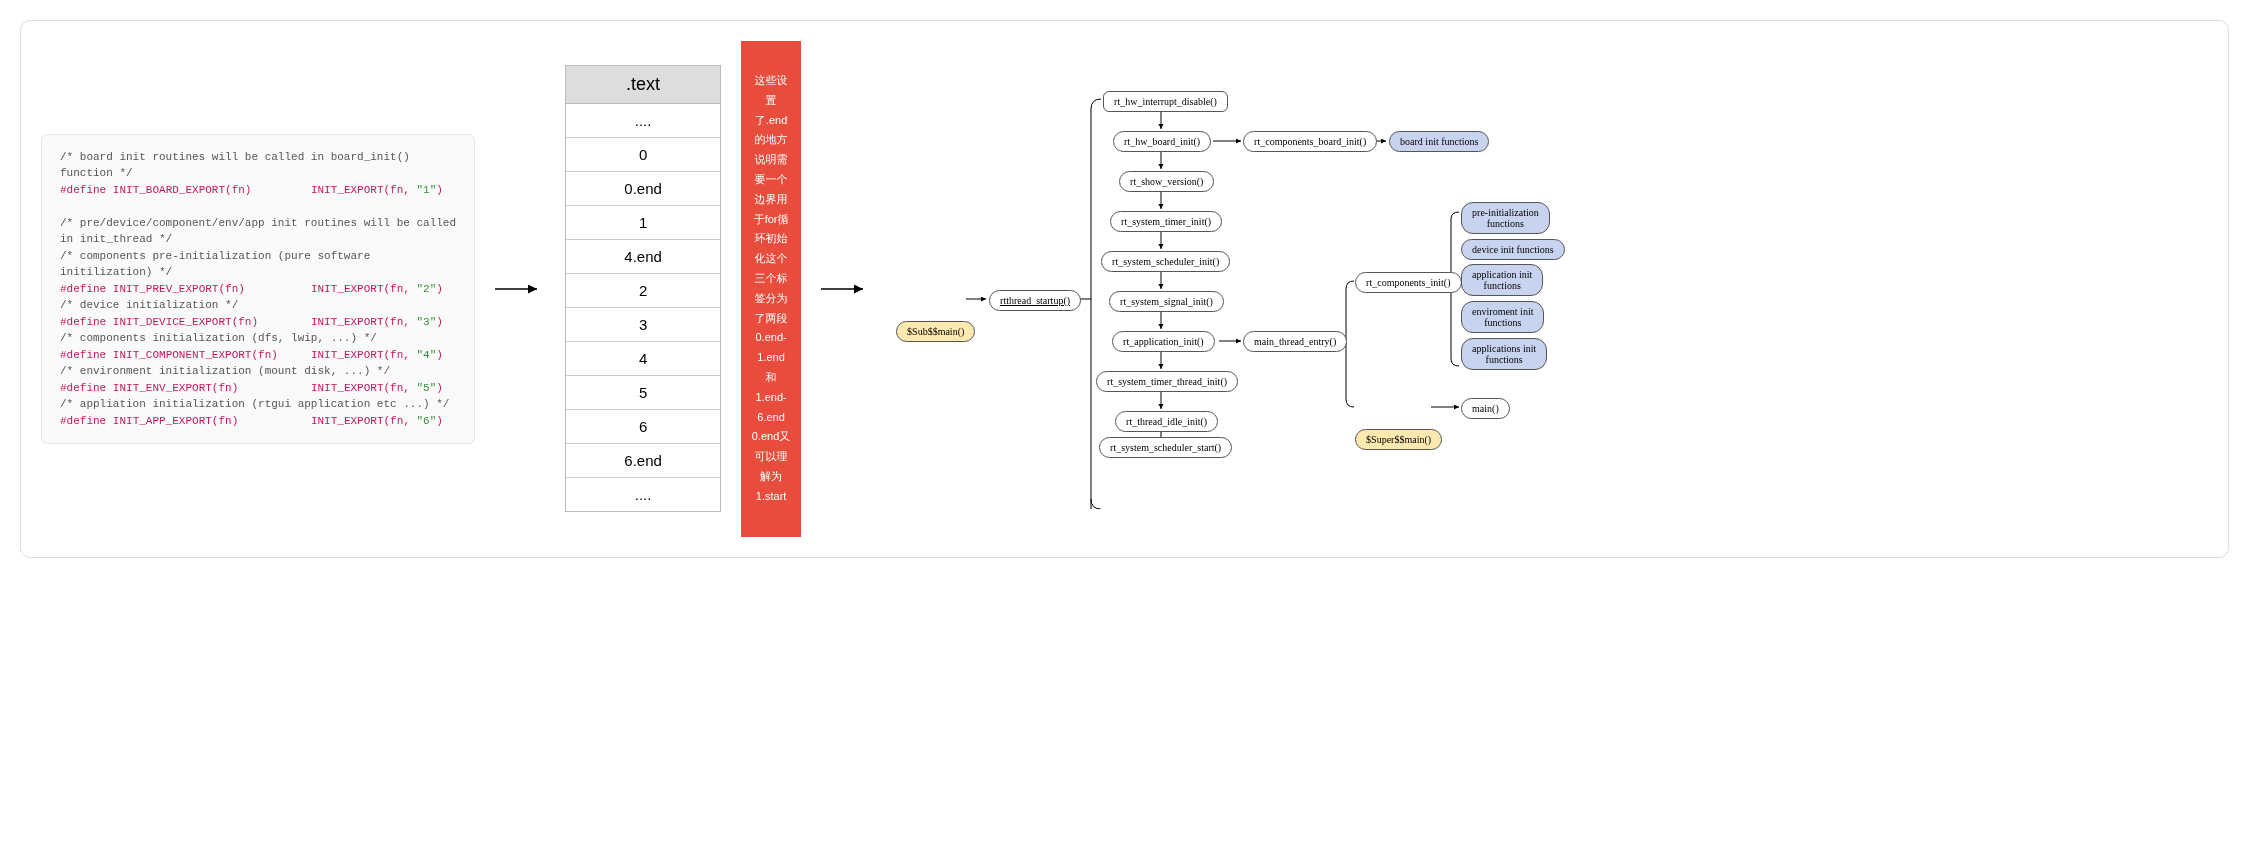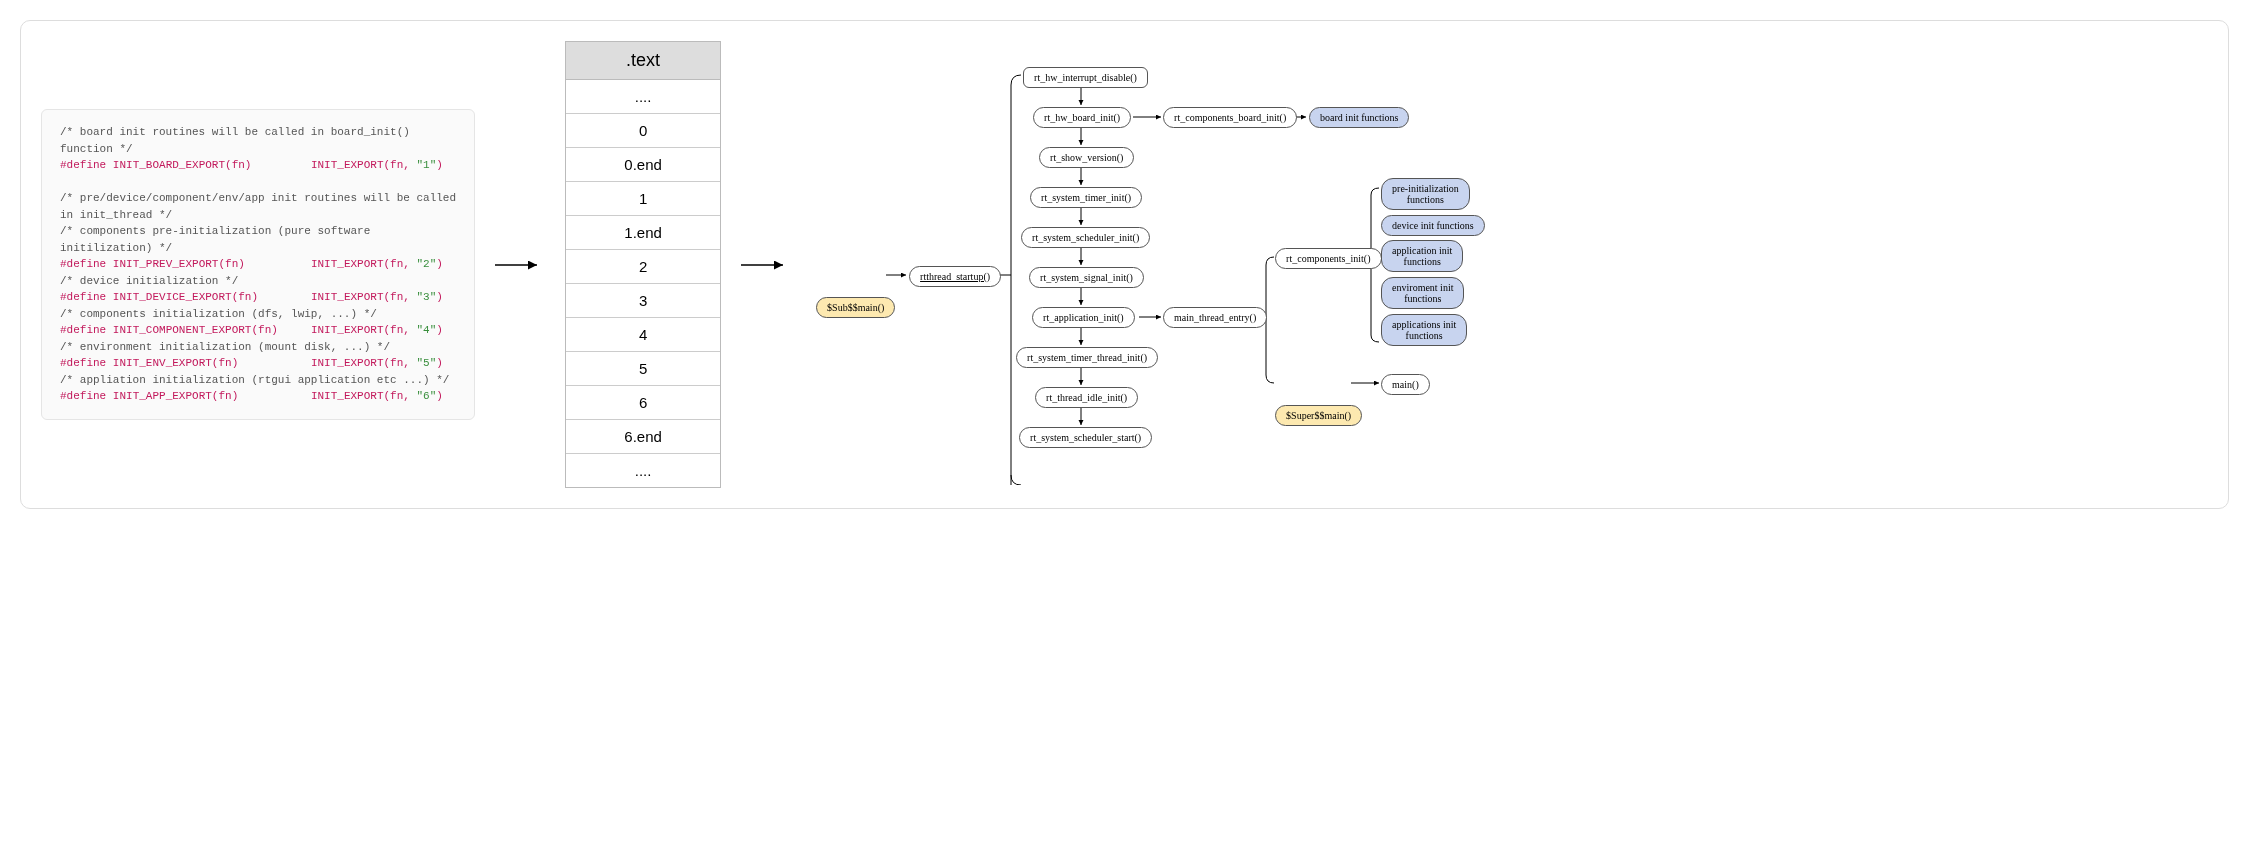--- a/index.html
+++ b/index.html
@@ -138,30 +138,37 @@
         <line x1="0" y1="10" x2="42" y2="10" stroke="#000" stroke-width="1.5" marker-end="url(#ah1)"></line>
       </svg>
   </div>
 
   <div class="text-table">
     <div class="hdr">.text</div>
     <div class="cell">....</div>
     <div class="cell">0</div>
     <div class="cell">0.end</div>
     <div class="cell">1</div>
-    <div class="cell">1.end</div>
+    <div class="cell">4.end</div>
     <div class="cell">2</div>
     <div class="cell">3</div>
     <div class="cell">4</div>
     <div class="cell">5</div>
     <div class="cell">6</div>
     <div class="cell">6.end</div>
     <div class="cell">....</div>
   </div>
 
+  <div class="annot">
+    <span style="white-space:pre-line">这些设置了.end的地方说明需要一个边界用于for循环初始化这个三个标签分为了两段
+0.end-1.end
+和
+1.end-6.end
+0.end又可以理解为1.start</span>
+  </div>
 
   <div class="arrow">
     <svg width="50" height="20">
         <defs>
           <marker id="ah2" markerWidth="8" markerHeight="8" refX="6" refY="3" orient="auto">
             <path d="M0,0 L6,3 L0,6 Z" fill="#000"></path>
           </marker>
         </defs>
         <line x1="0" y1="10" x2="42" y2="10" stroke="#000" stroke-width="1.5" marker-end="url(#ah2)"></line>
       </svg>
@@ -211,21 +218,21 @@
     <div class="node" style="left:352px; top:62px;">rt_components_board_init()</div>
     <div class="node blue" style="left:498px; top:62px;">board init functions</div>
     <div class="node" style="left:228px; top:102px;">rt_show_version()</div>
     <div class="node" style="left:219px; top:142px;">rt_system_timer_init()</div>
     <div class="node" style="left:210px; top:182px;">rt_system_scheduler_init()</div>
     <div class="node" style="left:218px; top:222px;">rt_system_signal_init()</div>
     <div class="node" style="left:221px; top:262px;">rt_application_init()</div>
     <div class="node" style="left:352px; top:262px;">main_thread_entry()</div>
     <div class="node" style="left:205px; top:302px;">rt_system_timer_thread_init()</div>
     <div class="node" style="left:224px; top:342px;">rt_thread_idle_init()</div>
-    <div class="node" style="left:208px; top:382px;">rt_system_scheduler_start()</div>
+    <div class="node" style="left:208px; top:368px;">rt_system_scheduler_start()</div>
 
     <div class="node" style="left:464px; top:203px;">rt_components_init()</div>
     <div class="node blue" style="left:570px; top:133px; white-space:pre-line;">pre-initialization
 functions</div>
     <div class="node blue" style="left:570px; top:170px;">device init functions</div>
     <div class="node blue" style="left:570px; top:195px; white-space:pre-line;">application init
 functions</div>
     <div class="node blue" style="left:570px; top:232px; white-space:pre-line;">enviroment init
 functions</div>
     <div class="node blue" style="left:570px; top:269px; white-space:pre-line;">applications init

